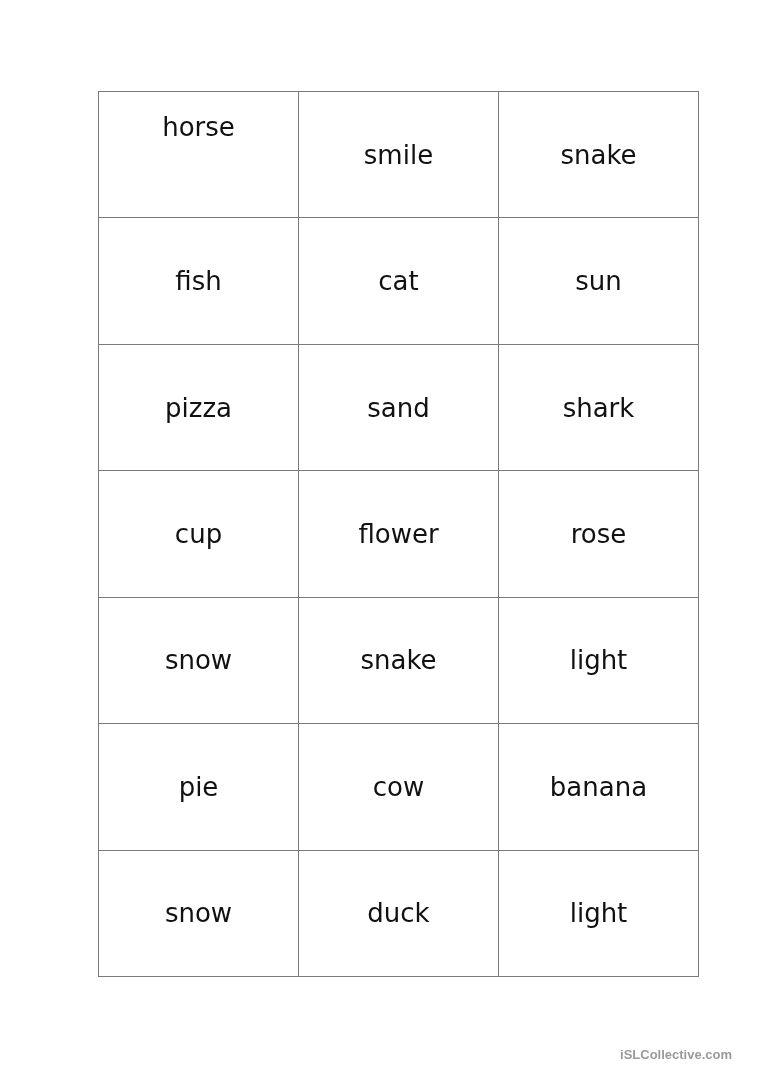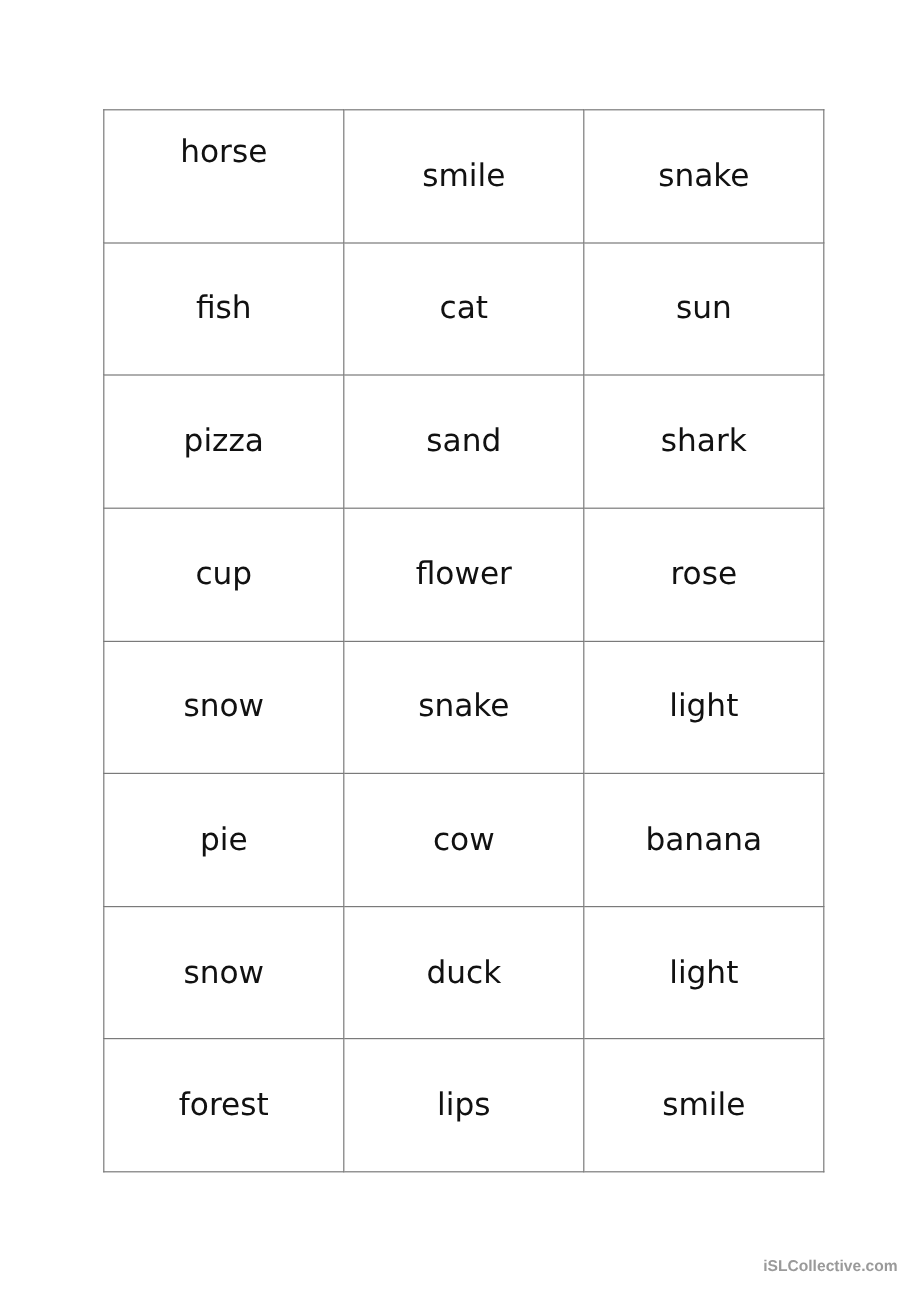--- a/index.html
+++ b/index.html
@@ -5,39 +5,39 @@
     html, body { margin: 0; padding: 0; }
     body {
       width: 766px; height: 1084px;
       background: #ffffff;
       position: relative;
       overflow: hidden;
       font-family: "DejaVu Sans", "Liberation Sans", sans-serif;
     }
     .grid {
       position: absolute;
-      left: 86px; top: 91px;
+      left: 98px; top: 91px;
       width: 599px; height: 886px;
       border-collapse: collapse;
       table-layout: fixed;
     }
     .grid td {
       border: 1px solid #7a7a7a;
       width: 199px;
       height: 109px;
       text-align: center;
       vertical-align: middle;
       font-size: 26px;
       color: #111111;
       padding: 0;
     }
     .grid td.top-shift { vertical-align: top; padding-top: 20px; height: 89px; }
     .watermark {
       position: absolute;
-      right: 18px; top: 1047px;
+      right: 34px; top: 1047px;
       font-size: 13px;
       color: #9a9a9a;
       font-family: "Liberation Sans", sans-serif;
       font-weight: bold;
     }
   </style>
 </head>
 <body>
 
 <table class="grid">
@@ -70,21 +70,16 @@
     <tr>
       <td>pie</td>
       <td>cow</td>
       <td>banana</td>
     </tr>
     <tr>
       <td>snow</td>
       <td>duck</td>
       <td>light</td>
     </tr>
-    <tr>
-      <td>forest</td>
-      <td>lips</td>
-      <td>smile</td>
-    </tr>
   </tbody>
 </table>
 
 <div class="watermark">iSLCollective.com</div>
 
 </body></html>

